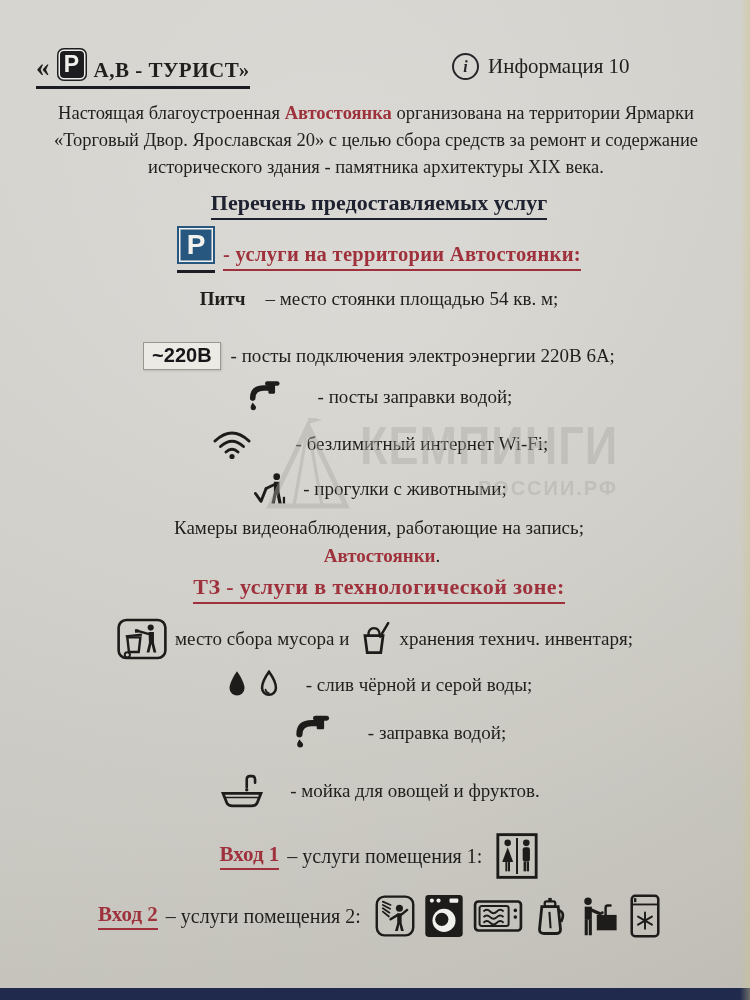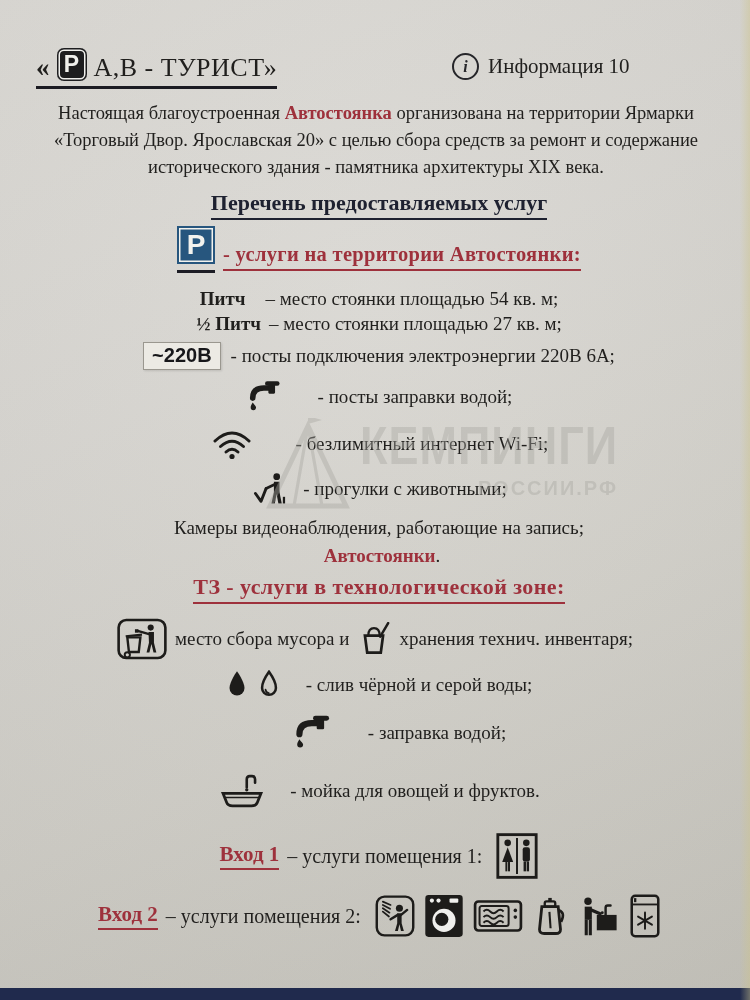--- a/index.html
+++ b/index.html
@@ -18,21 +18,21 @@
   }
   .row{position:absolute;left:8px;right:0;display:flex;justify-content:center;align-items:center;}
 
   
   .hdr-left{position:absolute;left:36px;top:48px;display:flex;align-items:flex-end;gap:7px;
     border-bottom:3px solid #1b1b22;padding-bottom:5px;}
   .hdr-quote{font-size:27px;font-weight:bold;line-height:1;}
   .badge-black{width:30px;height:33px;background:#1d1d1f;border-radius:7px;color:#efefec;
     font-family:"Liberation Sans",sans-serif;font-weight:bold;font-size:23px;
     display:flex;align-items:center;justify-content:center;box-shadow:inset 0 0 0 1.5px #1d1d1f, inset 0 0 0 3px #efefec;}
-  .hdr-title{font-size:26px;font-weight:normal;letter-spacing:0.5px;line-height:1;}
+  .hdr-title{font-size:21px;font-weight:bold;letter-spacing:0.5px;line-height:1;}
   .hdr-right{position:absolute;left:452px;top:53px;display:flex;align-items:center;gap:9px;font-size:21px;}
   .info-circ{width:23px;height:23px;border:2.2px solid #26262a;border-radius:50%;
     display:flex;align-items:center;justify-content:center;font-weight:bold;font-style:italic;
     font-size:16px;color:#26262a;font-family:"Liberation Serif",serif;}
 
   
   .intro{position:absolute;left:53px;top:100px;width:646px;text-align:center;
     font-size:18.5px;line-height:27px;}
   .red-b{color:#9e313c;font-weight:bold;}
 
@@ -136,24 +136,20 @@
   <div class="row section-p">
     <span class="badge-blue-wrap">
       <span class="badge-blue">P</span>
     </span>
     <span class="section-p-text">-  услуги на территории Автостоянки:</span>
   </div>
 
   <div class="row li pitch-row">
     <span class="pitch-label">Питч</span>
     <span>– место стоянки площадью 54 кв. м;</span>
-  </div>
-  <div class="row li half-row">
-    <span class="half-label">½ Питч</span>
-    <span>– место стоянки площадью 27 кв. м;</span>
   </div>
 
   <div class="row li power-row">
     <span class="badge-220">~220В</span>
     <span>- посты подключения электроэнергии 220В 6А;</span>
   </div>
 
   <div class="row li water-row">
     <span class="icon-gap">
       <svg class="ic" width="38" height="34" viewBox="0 0 34 30">

